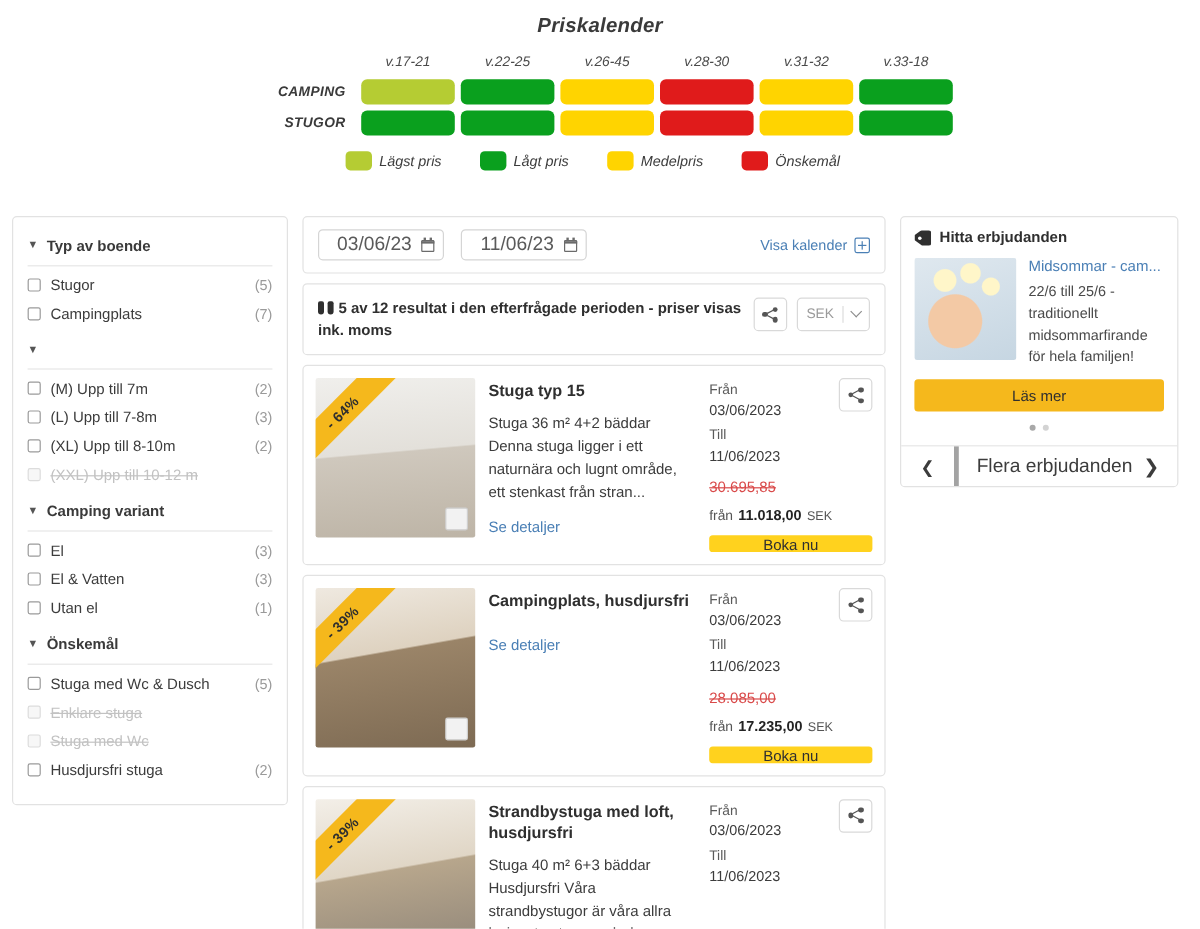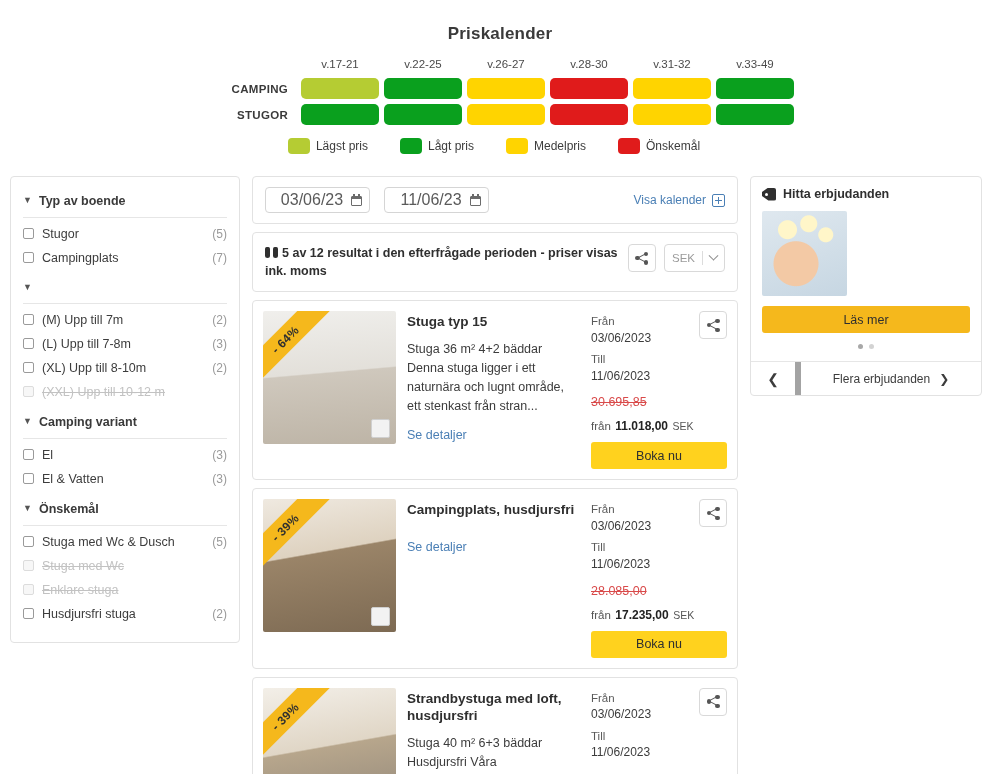--- a/index.html
+++ b/index.html
@@ -6,21 +6,21 @@
   html, body { margin:0; padding:0; }
   body {
     width:1000px; height:774px;
     background:#ffffff;
     font-family:"Liberation Sans", sans-serif;
     color:#3c3c3c;
     overflow:hidden;
   }
 
   
-  .calendar-wrap { width:1000px; padding-top:24px; }
+  .calendar-wrap { width:1000px; padding-top:12px;font-style:italic; }
   .cal-title {
     text-align:center; font-size:17px; font-weight:bold;
     color:#3a3a3a; letter-spacing:.2px; margin-bottom:14px;
   }
   .cal-grid {
     width:560px; margin:0 auto;
     display:grid;
     grid-template-columns:76px repeat(6, 78px);
     column-gap:5px; row-gap:5px;
     align-items:center;
@@ -28,21 +28,21 @@
   .cal-weekhead {
     font-size:11.5px; color:#4a4a4a; text-align:center; padding-bottom:3px;
   }
   .cal-rowlabel {
     font-size:11.5px; font-weight:bold; color:#3a3a3a;
     text-align:right; padding-right:8px; letter-spacing:.3px;
   }
   .cal-cell { height:21px; border-radius:5px; }
 
   .legend {
-    width:560px; margin:13px auto 0;
+    width:560px; margin:13px auto 16px;
     display:flex; align-items:center; justify-content:center; gap:20px;
   }
   .legend-item { display:flex; align-items:center; gap:6px; margin-right:12px; }
   .legend-sw { width:22px; height:16px; border-radius:4px; }
   .legend-txt { font-size:12px; color:#3c3c3c; }
 
   
   .main {
     display:flex; align-items:flex-start;
     gap:12px; padding:22px 10px 0 10px;
@@ -197,21 +197,21 @@
   .val { font-size:12px; color:#3c3c3c; line-height:1.45; margin-bottom:4px; }
   .oldprice {
     font-size:12.5px; color:#d94a4a; text-decoration:line-through;
     margin-top:10px;
   }
   .newprice { margin-top:7px; white-space:nowrap; }
   .newprice .pre { font-size:11.5px; color:#555; }
   .newprice .amt { font-size:12px; font-weight:bold; color:#232323; }
   .newprice .cur { font-size:10.5px; color:#555; }
   .boka {
-    display:block; width:100%; margin-top:8px; height:27px;
+    display:block; width:100%; margin-top:8px; height:14px;
     background:#ffd21e; border:none; border-radius:3px;
     font-family:inherit; font-size:12.5px; color:#2f2f2f; cursor:pointer;
   }
 
   
   .offers { width:232px; flex:0 0 232px; }
   .off-card { padding:10px 11px 8px; }
   .off-head {
     display:flex; align-items:center; gap:7px;
     font-size:12.5px; font-weight:bold; color:#2f2f2f; margin-bottom:10px;
@@ -254,37 +254,37 @@
   .off-foot {
     display:flex; align-items:center; border-top:1px solid #e6e6e6;
     height:34px;
   }
   .off-arrow {
     width:44px; display:flex; align-items:center; justify-content:center;
     font-size:14px; color:#3c3c3c; cursor:pointer;
   }
   .off-more {
     flex:1; display:flex; align-items:center; justify-content:center; gap:9px;
-    border-left:6px solid #a3a3a3; height:100%;
-    font-size:12px; color:#3c3c3c; cursor:pointer;
+    border-left:4px solid #a3a3a3; height:100%;
+    font-size:16px; color:#3c3c3c; cursor:pointer;
   }
 </style>
 </head>
 <body>
 
 <div class="calendar-wrap">
   <div class="cal-title">Priskalender</div>
   <div class="cal-grid">
     <div></div>
     <div class="cal-weekhead">v.17-21</div>
     <div class="cal-weekhead">v.22-25</div>
-    <div class="cal-weekhead">v.26-27</div>
+    <div class="cal-weekhead">v.26-45</div>
     <div class="cal-weekhead">v.28-30</div>
     <div class="cal-weekhead">v.31-32</div>
-    <div class="cal-weekhead">v.33-49</div>
+    <div class="cal-weekhead">v.33-18</div>
 
     <div class="cal-rowlabel">CAMPING</div>
     <div class="cal-cell" style="background: rgb(181, 204, 51);"></div>
     <div class="cal-cell" style="background: rgb(10, 160, 30);"></div>
     <div class="cal-cell" style="background: rgb(255, 212, 0);"></div>
     <div class="cal-cell" style="background: rgb(224, 27, 27);"></div>
     <div class="cal-cell" style="background: rgb(255, 212, 0);"></div>
     <div class="cal-cell" style="background: rgb(10, 160, 30);"></div>
 
     <div class="cal-rowlabel">STUGOR</div>
@@ -369,40 +369,45 @@
         <div class="fopt">
           <span class="fbox"></span>
           <span class="flabel">El</span>
           <span class="fcount">(3)</span>
         </div>
         <div class="fopt">
           <span class="fbox"></span>
           <span class="flabel">El &amp; Vatten</span>
           <span class="fcount">(3)</span>
         </div>
+        <div class="fopt">
+          <span class="fbox"></span>
+          <span class="flabel">Utan el</span>
+          <span class="fcount">(1)</span>
+        </div>
       </div>
       <div class="filter-group">
         <div class="fg-head">
           <span class="caret">▼</span>
           <span>Önskemål</span>
         </div>
         <div class="fg-rule"></div>
         <div class="fopt">
           <span class="fbox"></span>
           <span class="flabel">Stuga med Wc &amp; Dusch</span>
           <span class="fcount">(5)</span>
         </div>
         <div class="fopt disabled">
           <span class="fbox"></span>
+          <span class="flabel">Enklare stuga</span>
+          <span class="fcount"></span>
+        </div>
+        <div class="fopt disabled">
+          <span class="fbox"></span>
           <span class="flabel">Stuga med Wc</span>
-          <span class="fcount"></span>
-        </div>
-        <div class="fopt disabled">
-          <span class="fbox"></span>
-          <span class="flabel">Enklare stuga</span>
           <span class="fcount"></span>
         </div>
         <div class="fopt">
           <span class="fbox"></span>
           <span class="flabel">Husdjursfri stuga</span>
           <span class="fcount">(2)</span>
         </div>
       </div>
     </div>
 
@@ -544,20 +549,24 @@
       <div class="off-card">
         <div class="off-head">
           <span class="tag-ico">
               <i></i>
               <u></u>
             </span>
           <span>Hitta erbjudanden</span>
         </div>
         <div class="off-body">
           <div class="off-img"></div>
+          <div class="off-txt">
+            <span class="off-link">Midsommar - cam...</span>
+            <div class="off-desc">22/6 till 25/6 - traditionellt midsommarfirande för hela familjen!</div>
+          </div>
         </div>
         <button class="lasmer">Läs mer</button>
         <div class="dots">
           <span class="dot on"></span>
           <span class="dot"></span>
         </div>
       </div>
       <div class="off-foot">
         <div class="off-arrow">❮</div>
         <div class="off-more">

